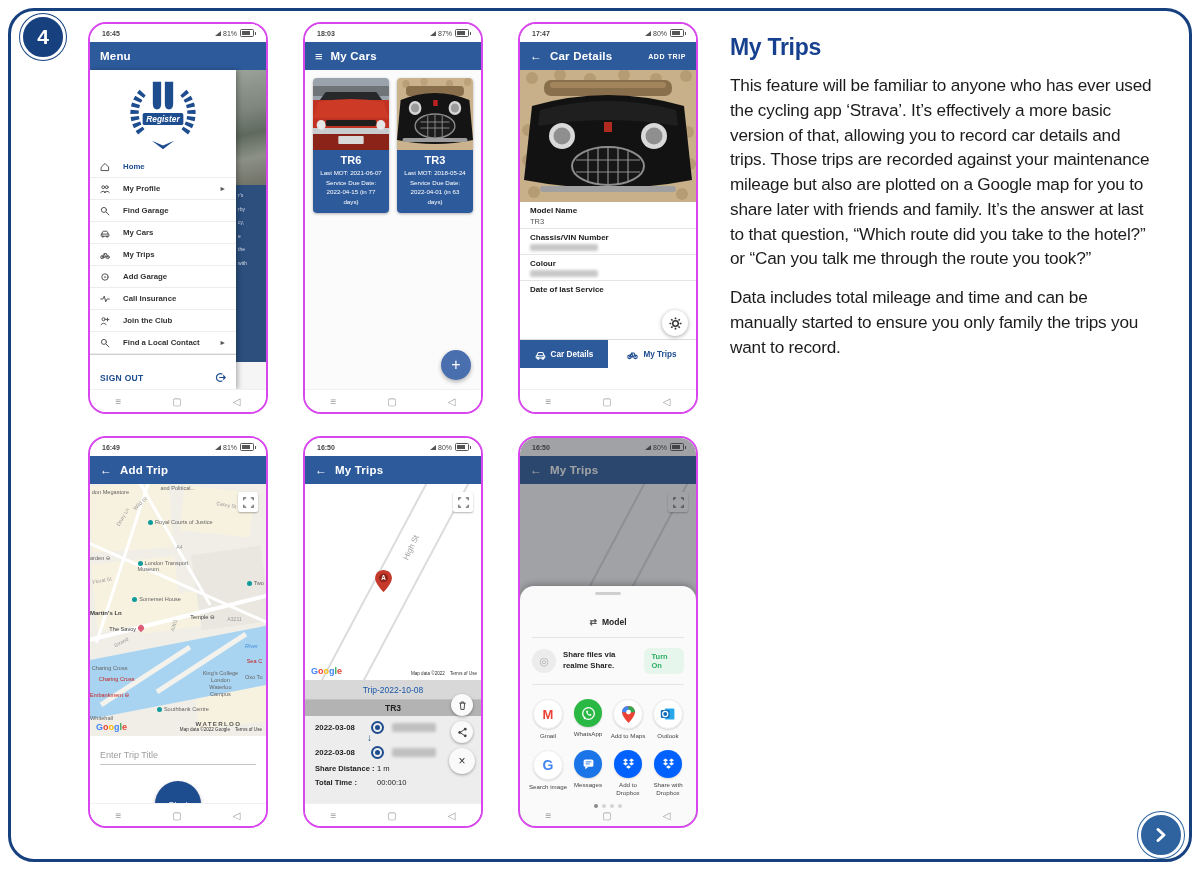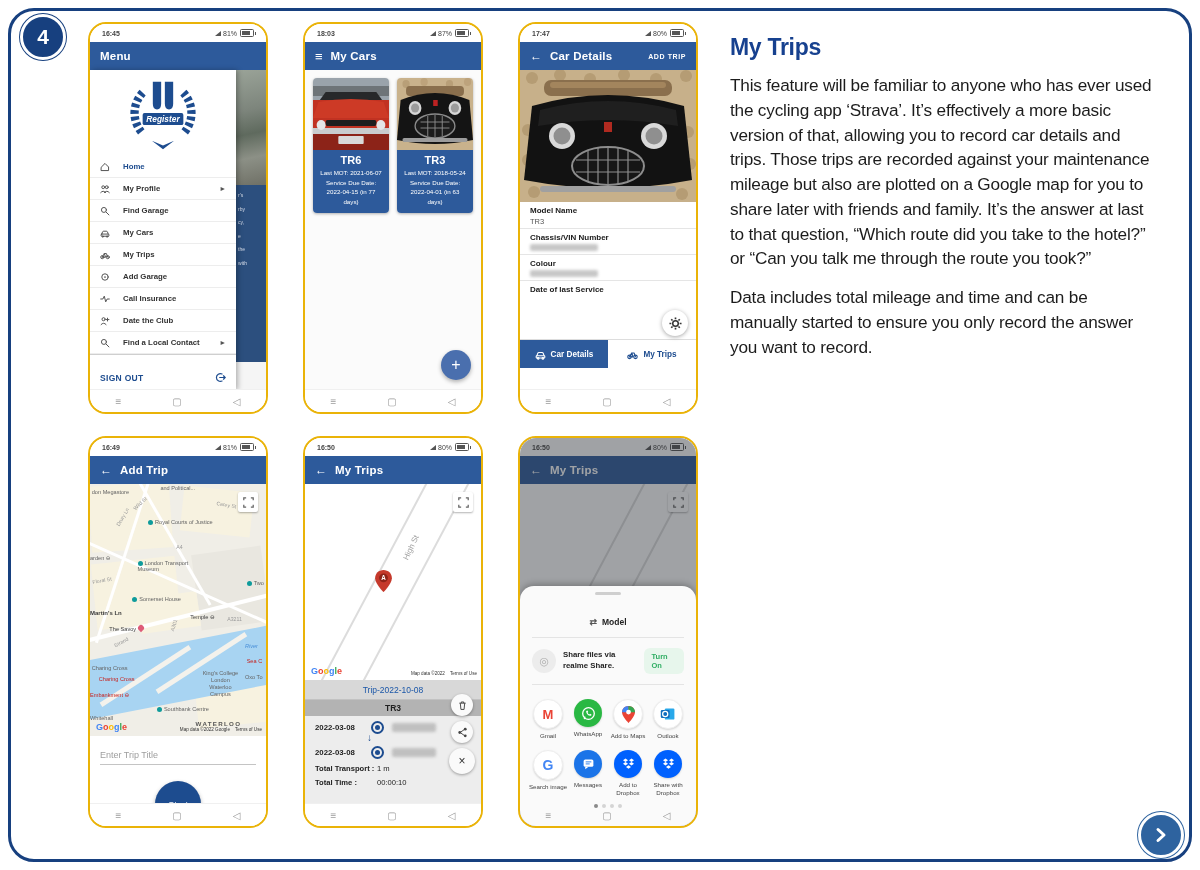--- a/index.html
+++ b/index.html
@@ -9,21 +9,21 @@
          display:flex;align-items:center;justify-content:center;font-size:21px;font-weight:bold;border:3px solid #fff;box-shadow:0 0 0 1px #17407f;}
   .nextbtn{position:absolute;left:1138px;top:812px;width:40px;height:40px;border-radius:50%;background:#2e639f;
          display:flex;align-items:center;justify-content:center;cursor:pointer;border:3px solid #fff;box-shadow:0 0 0 1px #2e639f;}
 
   
   .article{position:absolute;left:730px;top:34px;width:428px;color:#1c1c1c;}
   .article h1{font-size:23px;color:#17418f;margin:0 0 12px 0;letter-spacing:-0.3px;}
   .article p{font-size:17.2px;line-height:1.44;margin:0 0 14px 0;letter-spacing:-0.2px;}
 
   
-  .phone{position:absolute;width:180px;height:392px;border:2px solid #eab308;border-radius:18px;background:#fff;overflow:hidden;box-sizing:border-box;}
+  .phone{position:absolute;width:180px;height:392px;border:2px solid #d946ef;border-radius:18px;background:#fff;overflow:hidden;box-sizing:border-box;}
   .sbar{height:18px;display:flex;align-items:center;justify-content:space-between;padding:0 12px;font-size:7px;color:#444;background:#fff;}
   .sbar .l{font-weight:bold;}
   .sright{display:flex;align-items:center;gap:2px;}
   .sig{width:0;height:0;border-left:6px solid transparent;border-bottom:5px solid #555;}
   .batt{display:inline-block;width:12px;height:6px;border:1px solid #555;border-radius:1.5px;position:relative;margin-left:1px;}
   .batt::before{content:"";position:absolute;left:1px;top:1px;bottom:1px;width:70%;background:#555;}
   .batt::after{content:"";position:absolute;right:-3px;top:1.5px;width:1.5px;height:3px;background:#555;}
   .phead{height:28px;background:#2d5a9b;color:#fff;display:flex;align-items:center;padding:0 10px;gap:8px;}
   .phead .t{font-size:11.5px;font-weight:bold;letter-spacing:0.2px;}
   .phead .back{font-size:12px;cursor:pointer;}
@@ -241,21 +241,21 @@
             <span><svg viewBox="0 0 14 14">
                   <path d="M1 7 H4 L6 3 L8 11 L10 7 H13"></path>
                 </svg></span>
             <span class="lbl">Call Insurance</span>
           </div>
           <div class="mitem">
             <span><svg viewBox="0 0 14 14">
                   <circle cx="5" cy="4.5" r="2.2"></circle>
                   <path d="M1.5 12 Q5 8 8.5 12 M10.5 3 V7 M8.5 5 H12.5"></path>
                 </svg></span>
-            <span class="lbl">Date the Club</span>
+            <span class="lbl">Join the Club</span>
           </div>
           <div class="mitem">
             <span><svg viewBox="0 0 14 14">
                   <circle cx="5.5" cy="5.5" r="3.5"></circle>
                   <path d="M8.5 8.5 L12.5 12.5"></path>
                 </svg></span>
             <span class="lbl">Find a Local Contact</span>
               <span class="chev">►</span>
           </div>
         </div>
@@ -555,21 +555,21 @@
         <span class="radio"></span>
         <span class="tredact"></span>
       </div>
       <div class="darr">↓</div>
       <div class="trow">
         <span class="tdate">2022-03-08</span>
         <span class="radio"></span>
         <span class="tredact"></span>
       </div>
       <div class="totrow">
-        <span class="totlbl">Total Transport :</span>
+        <span class="totlbl">Share Distance :</span>
         <span>1 m</span>
       </div>
       <div class="totrow">
         <span class="totlbl">Total Time :</span>
         <span>00:00:10</span>
       </div>
       <div class="sidebtns">
         <div class="cbtn">
           <svg width="11" height="11" viewBox="0 0 14 14">
               <path d="M3 4 H11 M5.5 4 V2.5 H8.5 V4 M4.2 4 L5 12 H9 L9.8 4" stroke="#444" fill="none" stroke-width="1.2"></path>
@@ -730,21 +730,21 @@
         <span>≡</span>
           <span>▢</span>
           <span>◁</span>
       </div>
     </div>
   </div>
 
   <div class="article">
     <h1>My Trips</h1>
     <p>This feature will be familiar to anyone who has ever used the cycling app ‘Strava’. It’s effectively a more basic version of that, allowing you to record car details and trips. Those trips are recorded against your maintenance mileage but also are plotted on a Google map for you to share later with friends and family. It’s the answer at last to that question, “Which route did you take to the hotel?” or “Can you talk me through the route you took?”</p>
-    <p>Data includes total mileage and time and can be manually started to ensure you only record the answer you want to record.</p>
+    <p>Data includes total mileage and time and can be manually started to ensure you only family the trips you want to record.</p>
   </div>
 
   <div class="nextbtn">
     <svg width="18" height="18" viewBox="0 0 18 18">
       <path d="M6 3.5 L12 9 L6 14.5" stroke="#fff" stroke-width="3" fill="none" stroke-linecap="round" stroke-linejoin="round"></path>
     </svg>
   </div>
 </div>
 
 </body></html>

